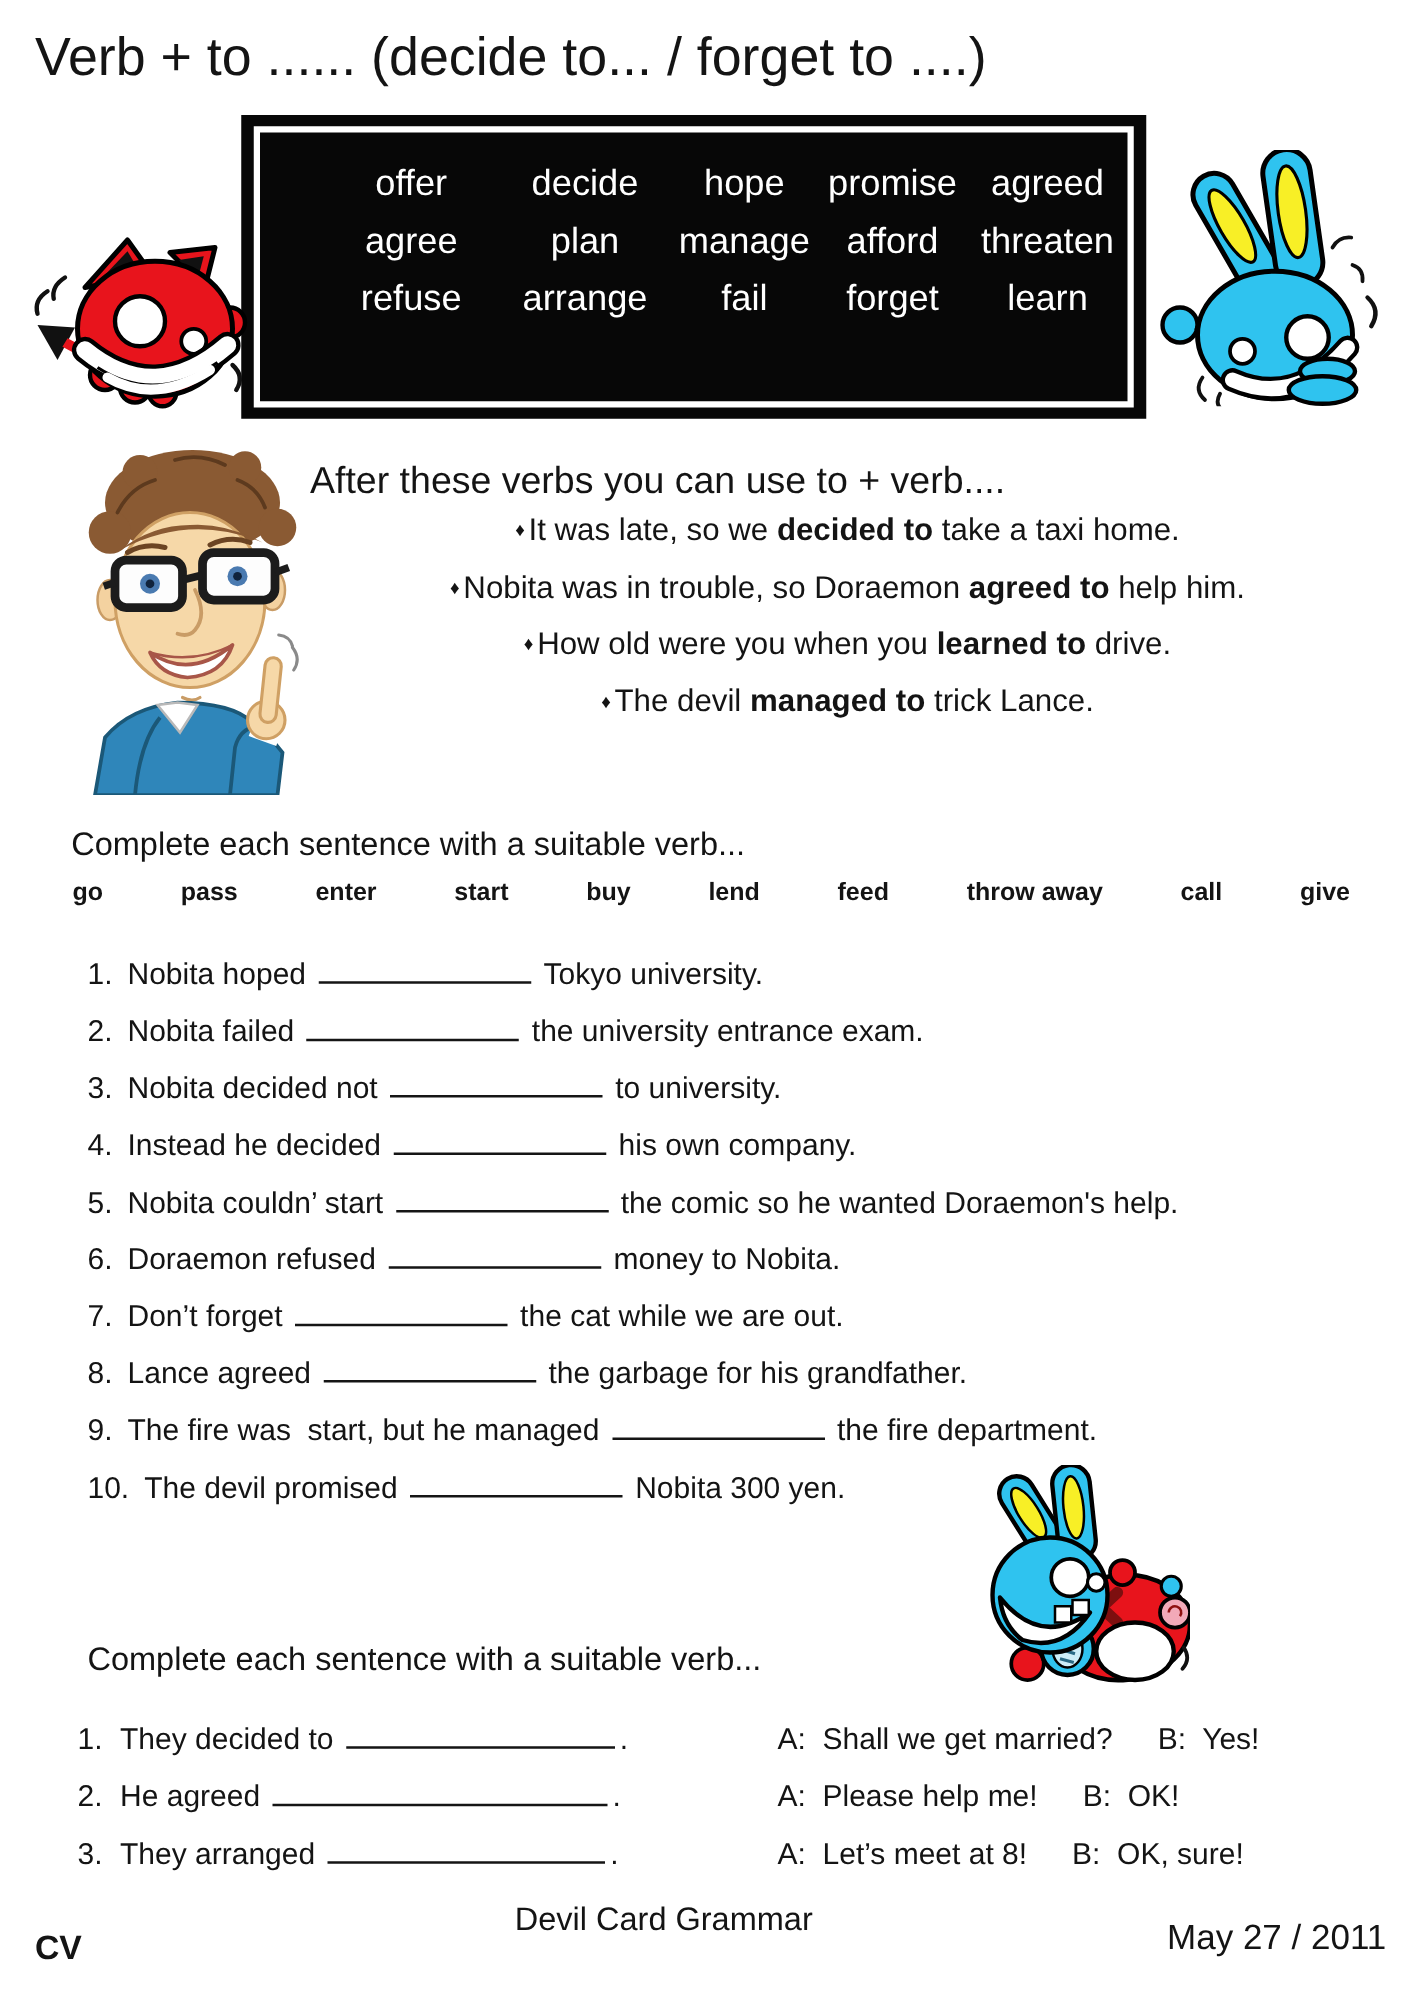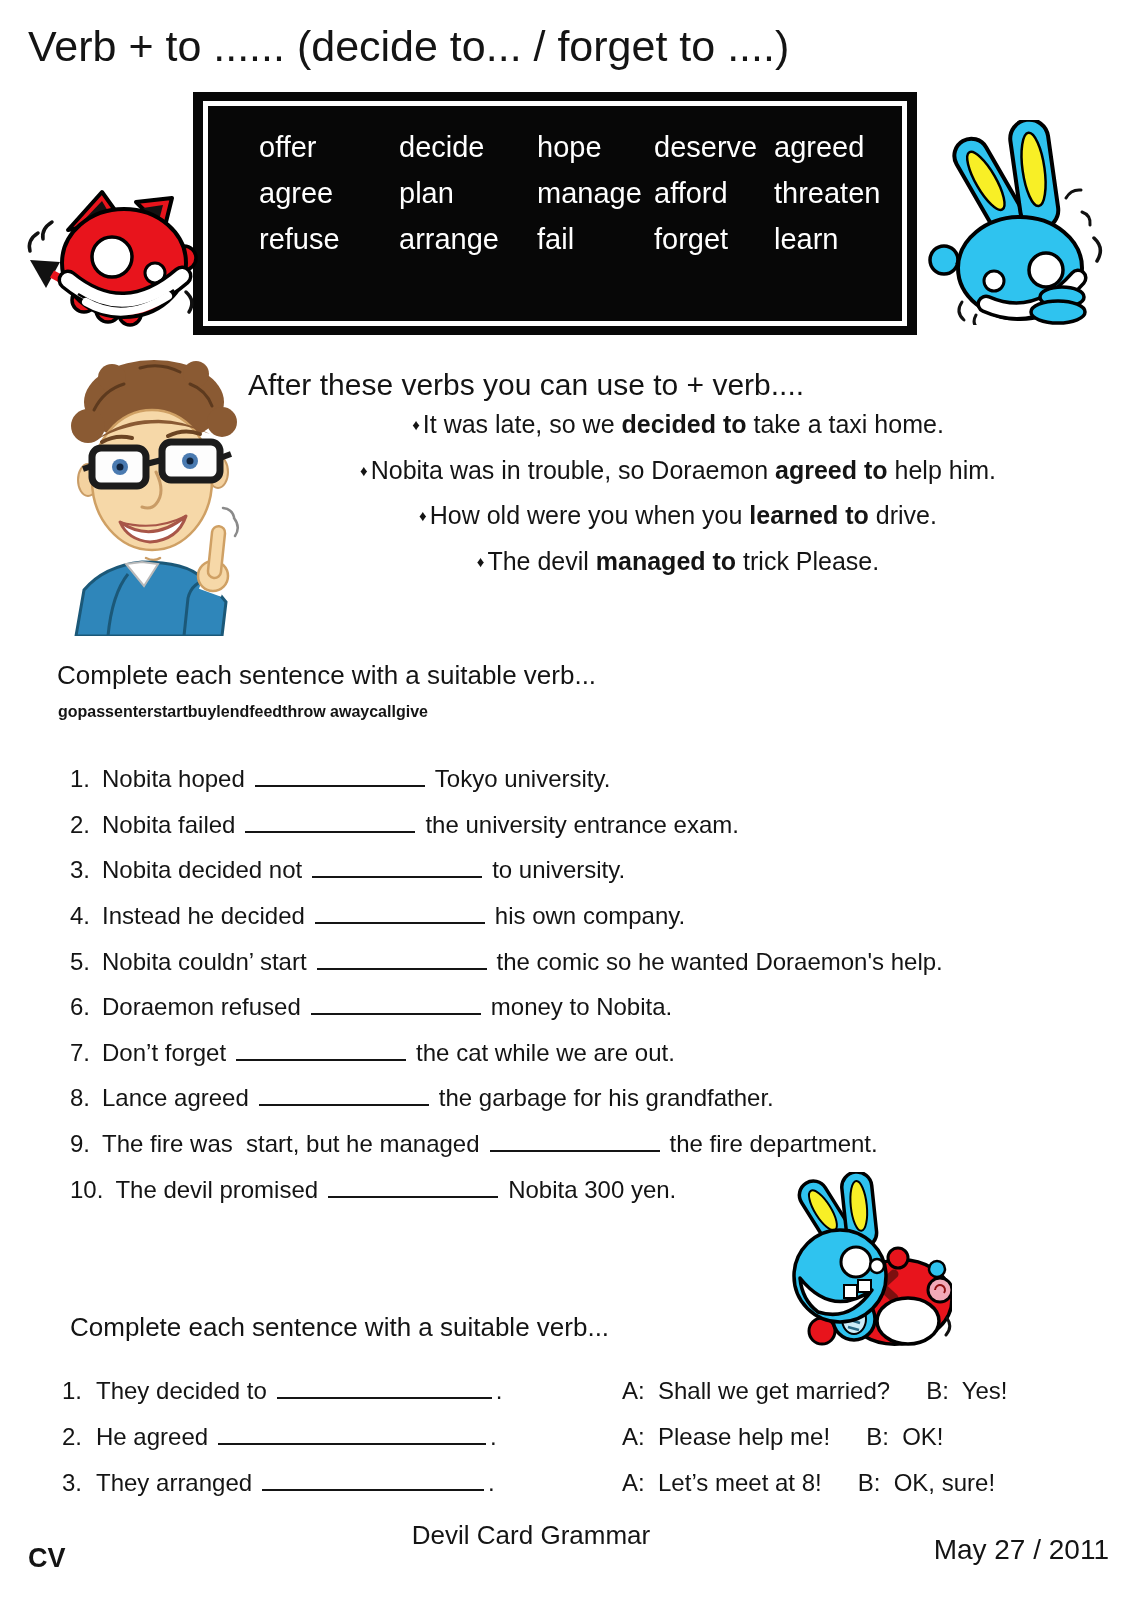--- a/index.html
+++ b/index.html
@@ -28,38 +28,38 @@
     background: #070707; padding: 9px 10px;
   }
   .board-inner {
     width: 100%; height: 100%;
     background: #070707; border: 5px solid #ffffff;
     display: grid;
     grid-template-columns: 140px 138px 117px 120px 1fr;
     align-content: start;
     padding: 26px 0 0 51px;
     row-gap: 15px;
-    color: #ffffff; font-size: 29px; line-height: 31px;
+    color: #ffffff; font-size: 29px; line-height: 31px; text-align: center;
   }
   .board-inner span { white-space: pre; }
 
   
   .lesson { left: 248px; top: 368px; width: 860px; }
   .lesson-heading { font-size: 30px; margin-bottom: 0; white-space: nowrap; }
   .example { font-size: 25px; line-height: 45.5px; white-space: nowrap; text-align: center; }
   .example .bullet { font-size: 15px; vertical-align: 3px; margin-right: 3px; }
   .example span { white-space: pre; }
   .example .b { font-weight: bold; }
 
   
   .ex1-instruction { left: 57px; top: 660px; font-size: 26px; white-space: nowrap; }
   .word-bank {
     left: 58px; top: 703px; width: 1022px;
-    display: flex; 
-    font-weight: bold; font-size: 16px; white-space: nowrap;
+    display: flex; justify-content: space-between;
+    font-weight: bold; font-size: 20px; white-space: nowrap;
   }
   .items1 { left: 70px; top: 762px; width: 1050px; }
   .itm {
     height: 45.6px; display: flex; align-items: baseline;
     font-size: 24px; white-space: pre;
   }
   .itm .num { margin-right: 12px; }
   .blank {
     display: inline-block; width: 170px; height: 1.05em;
     border-bottom: 2.5px solid #151515; margin: 0 10px;
@@ -90,21 +90,21 @@
 
 <div class="page">
 
   <div class="abs title">Verb + to ...... (decide to... / forget to ....)</div>
 
   <div class="abs board-outer">
     <div class="board-inner">
       <span>offer</span>
       <span>decide</span>
       <span>hope</span>
-      <span>deserve</span>
+      <span>promise</span>
       <span>agreed</span>
       <span>agree</span>
       <span>plan</span>
       <span>manage</span>
       <span>afford</span>
       <span>threaten</span>
       <span>refuse</span>
       <span>arrange</span>
       <span>fail</span>
       <span>forget</span>
@@ -196,21 +196,21 @@
     <rect x="160" y="176" width="13" height="52" rx="6.5" fill="#f6d8a8" stroke="#cfa064" stroke-width="2.5" transform="rotate(6 166 202)"></rect>
     <path d="M184,168 q7,9 1,18" stroke="#8a8a8a" stroke-width="2.5" fill="none" stroke-linecap="round"></path>
     <path d="M173,158 q9,1 11,9" stroke="#8a8a8a" stroke-width="2.5" fill="none" stroke-linecap="round"></path>
   </svg>
 
   <div class="abs lesson">
     <div class="lesson-heading">After these verbs you can use to + verb....</div>
     <div class="example"><span class="bullet">♦</span><span>It was late, so we </span><span class="b">decided to</span><span> take a taxi home.</span></div>
     <div class="example"><span class="bullet">♦</span><span>Nobita was in trouble, so Doraemon </span><span class="b">agreed to</span><span> help him.</span></div>
     <div class="example"><span class="bullet">♦</span><span>How old were you when you </span><span class="b">learned to</span><span> drive.</span></div>
-    <div class="example"><span class="bullet">♦</span><span>The devil </span><span class="b">managed to</span><span> trick Please.</span></div>
+    <div class="example"><span class="bullet">♦</span><span>The devil </span><span class="b">managed to</span><span> trick Lance.</span></div>
   </div>
 
   <div class="abs ex1-instruction">Complete each sentence with a suitable verb...</div>
 
   <div class="abs word-bank">
     <span>go</span>
     <span>pass</span>
     <span>enter</span>
     <span>start</span>
     <span>buy</span>

